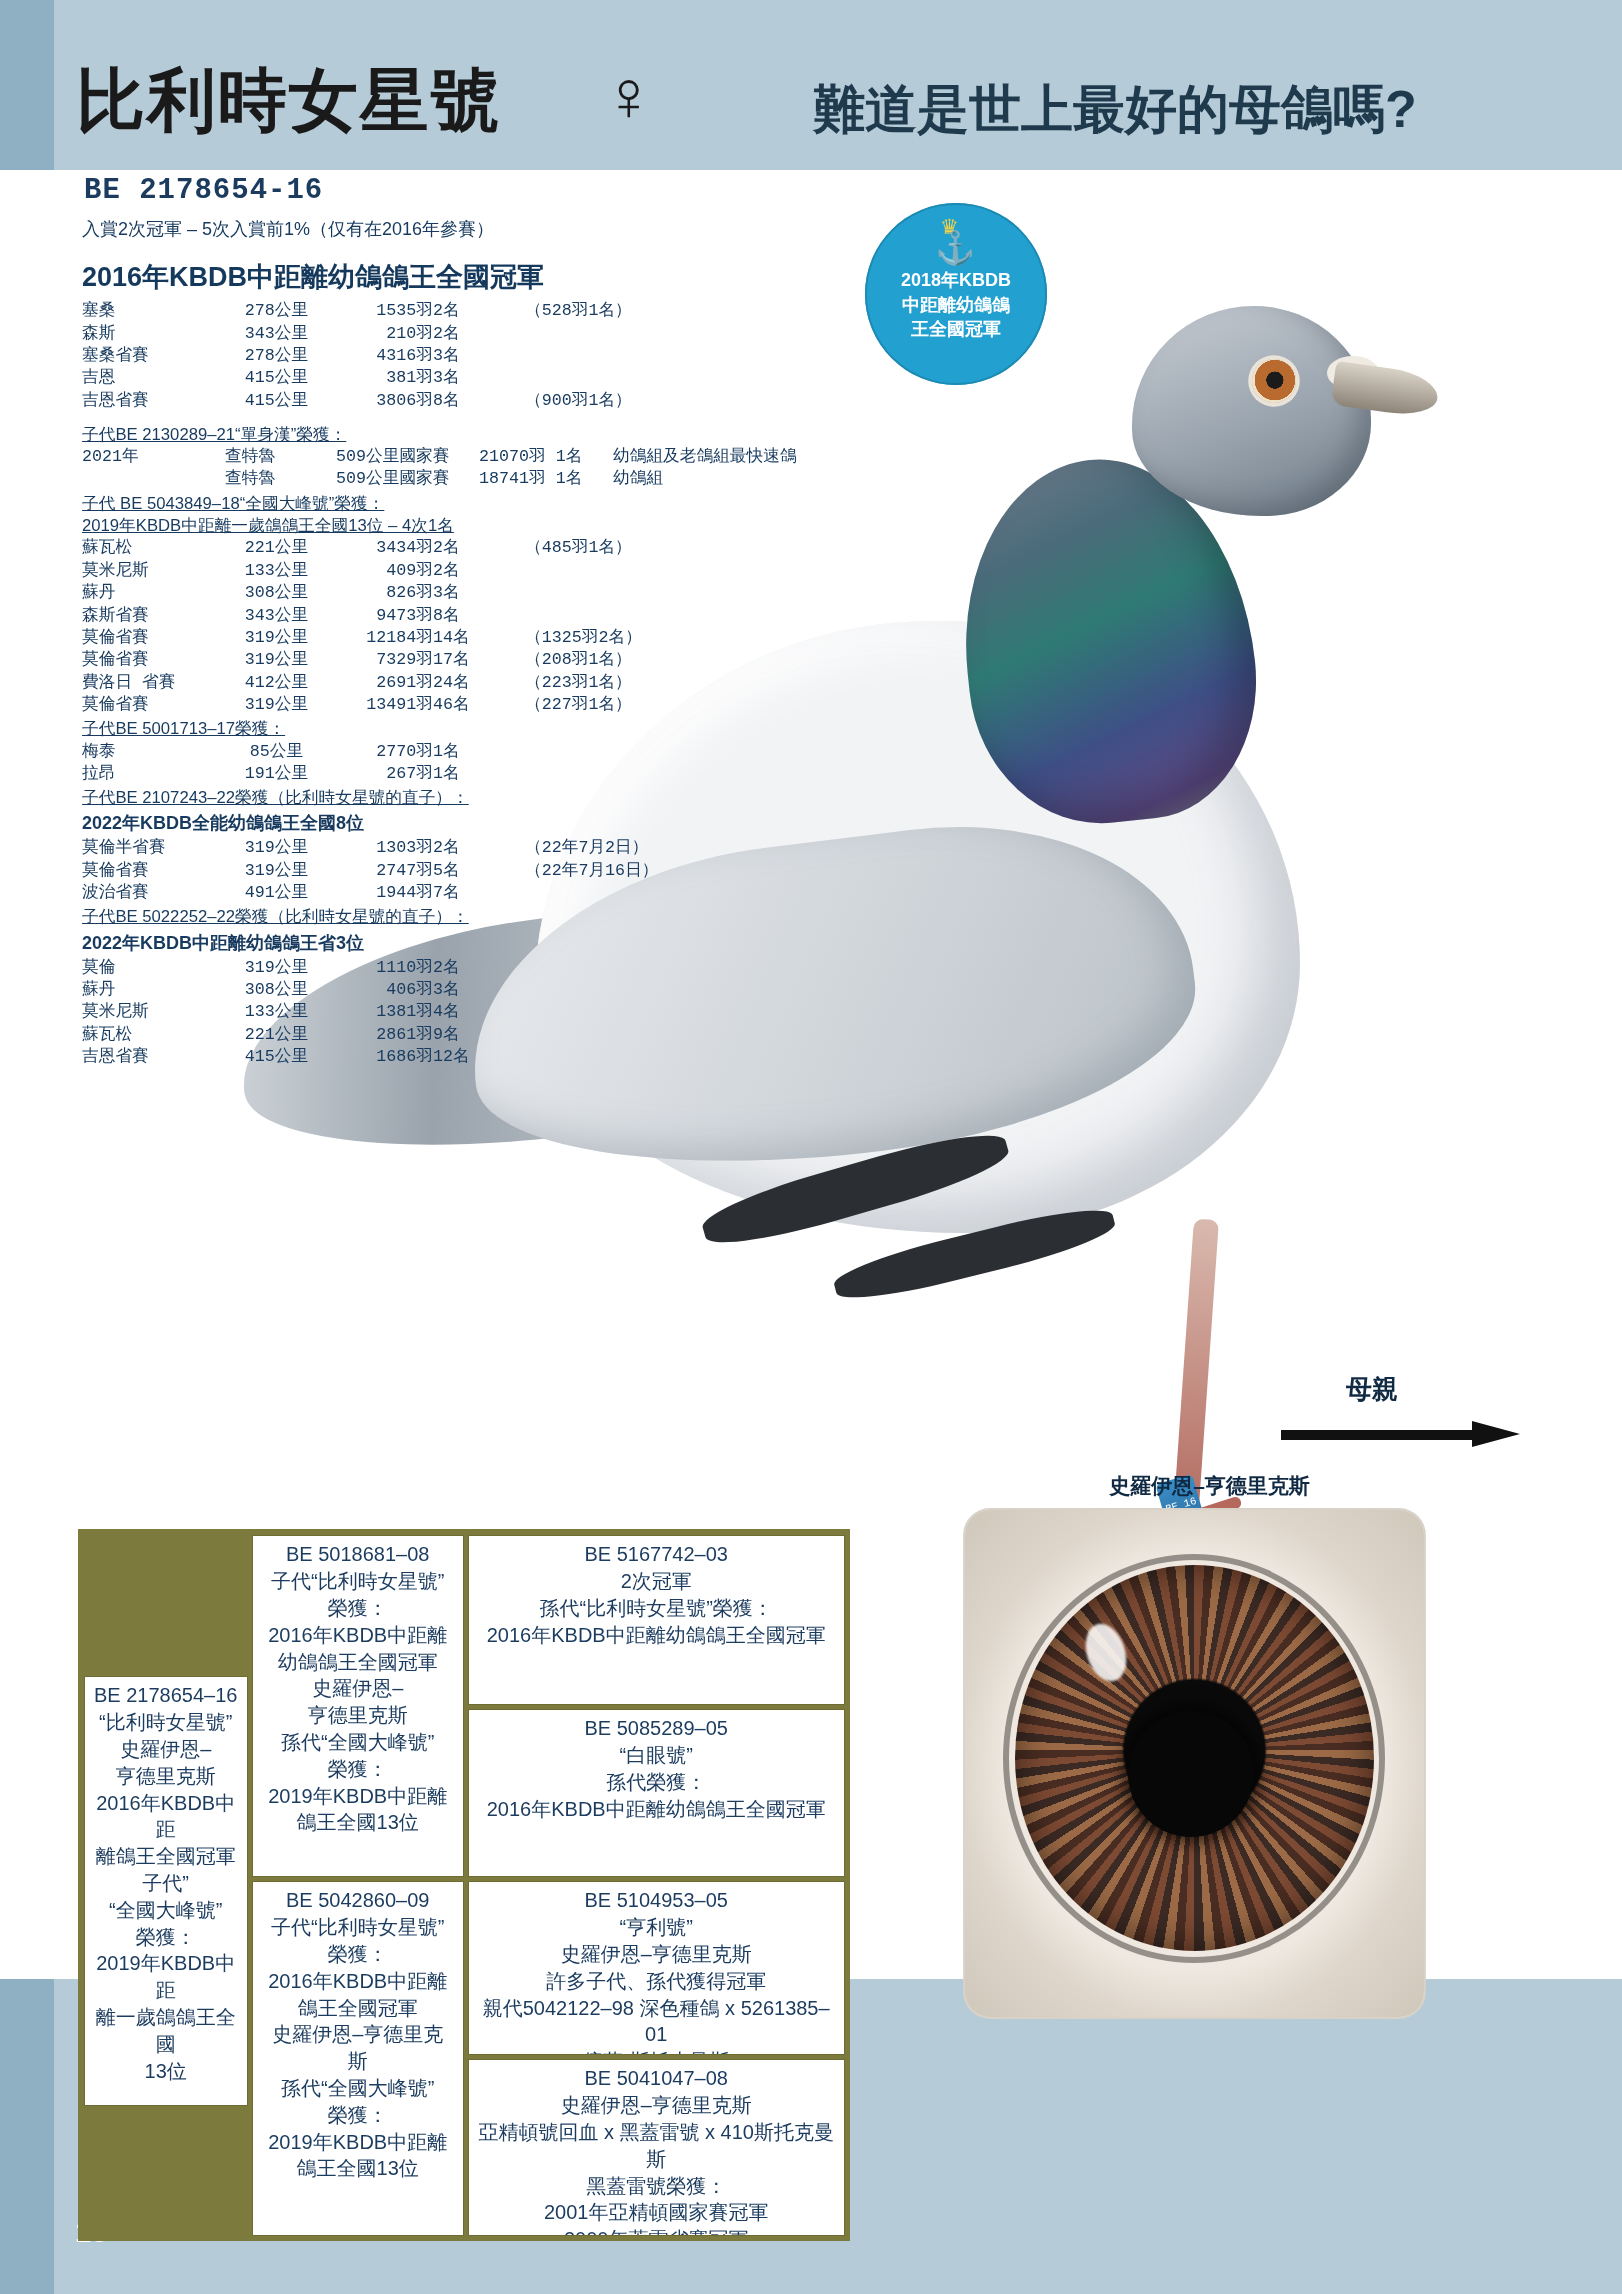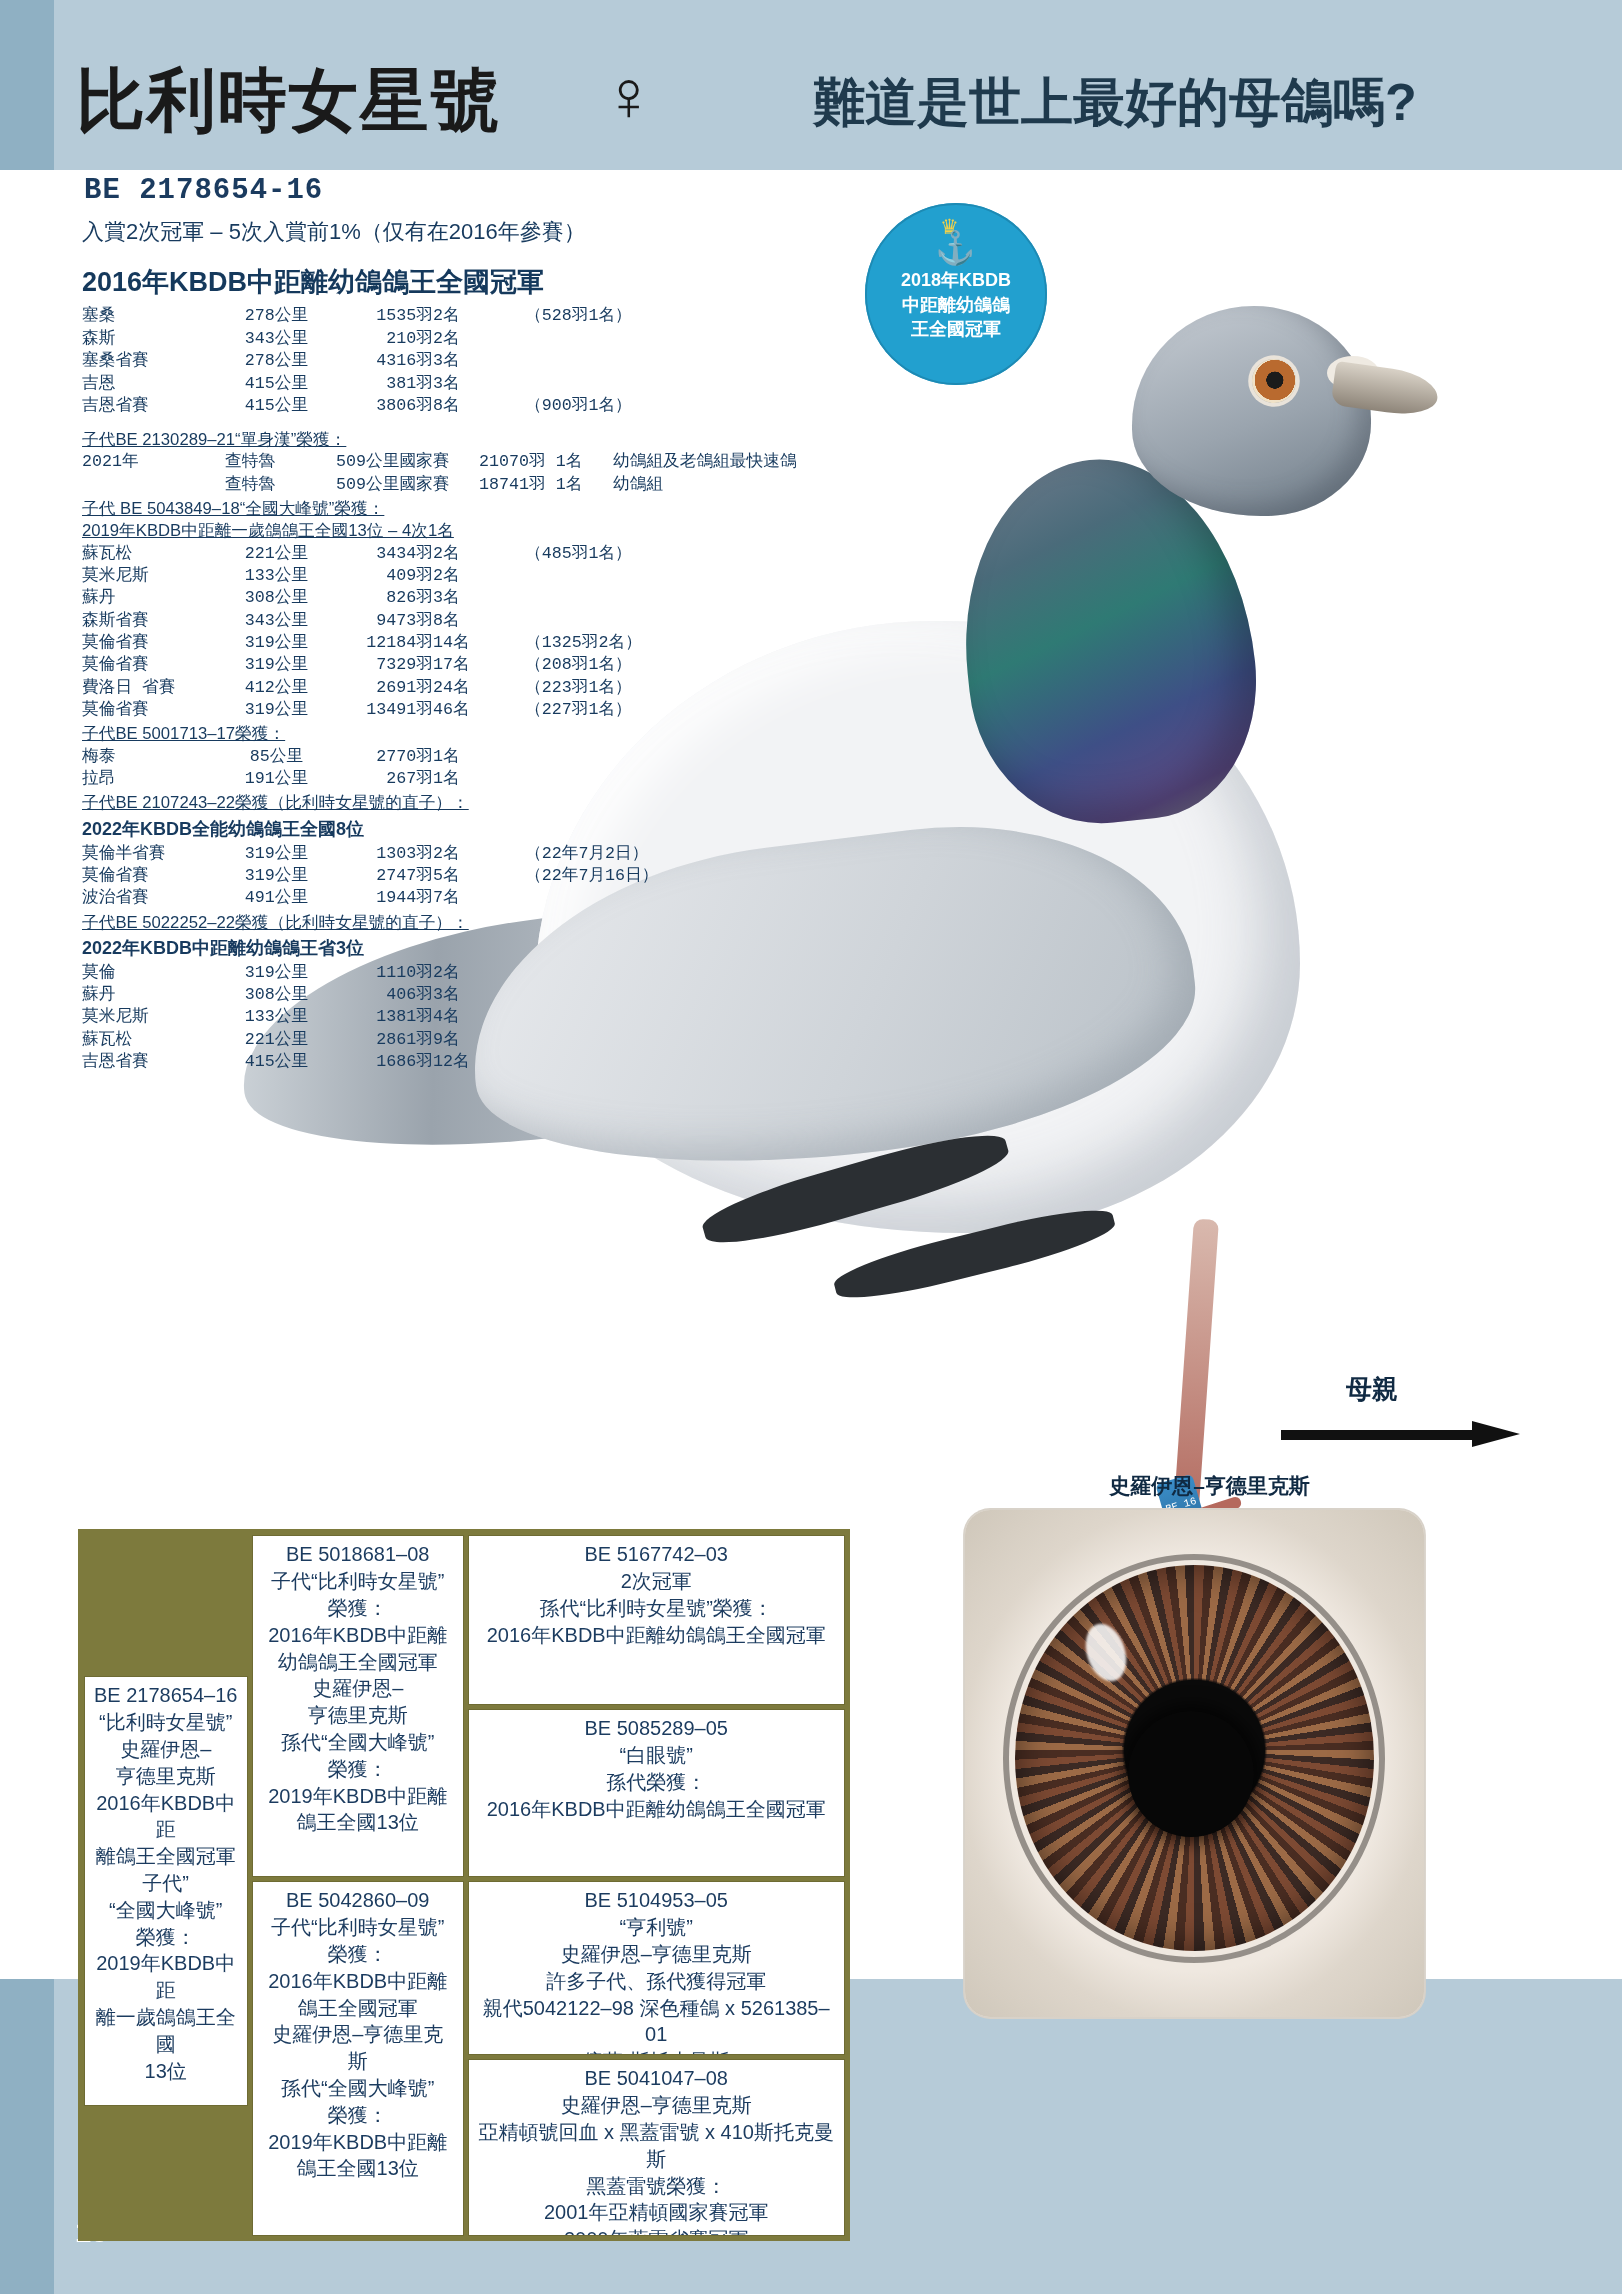--- a/index.html
+++ b/index.html
@@ -23,40 +23,40 @@
   .title-main {
     position:absolute; left:76px; top:55px;
     font-size:69px; font-weight:bold; color:#1a1a1a;
     letter-spacing:1.9px; white-space:nowrap;
   }
   .title-female-sym {
     position:absolute; left:602px; top:55px;
     font-size:71px; color:#1a1a1a; font-weight:bold;
   }
   .title-right {
-    position:absolute; left:813px; top:68px;
+    position:absolute; left:813px; top:75px;
     font-size:52px; font-weight:bold; color:#1f3a4d;
     white-space:nowrap;
     text-align:center;
   }
   
   .ring-id {
     position:absolute; left:84px; top:174px;
     font-family:"Liberation Mono", monospace;
     font-size:29px; font-weight:bold; color:#1b3b5f;
     letter-spacing:1px;
   }
   
   .txtcol {
     position:absolute; left:82px; top:218px; width:822px;
     color:#173a5e;
     font-size:16.7px;
     line-height:1.28;
   }
-  .line-note { font-size:22px; color:#173a5e; margin-bottom:19px; }
+  .line-note { font-size:18px; color:#173a5e; margin-bottom:19px; }
   .head-big {
     font-size:27px; font-weight:bold; color:#15395c;
     margin:1.9px 0 5.7px 0; letter-spacing:0px;
   }
   .head-mid {
     font-size:18px; font-weight:bold; color:#173a5e;
     margin:3.8px 0 1.9px 0;
   }
   .sub-line { font-size:16.7px; margin:1px 0;text-decoration:underline; }
   table.res { border-collapse:collapse; margin:0 0 1.9px 0;font-family:Liberation Mono, monospace; }

